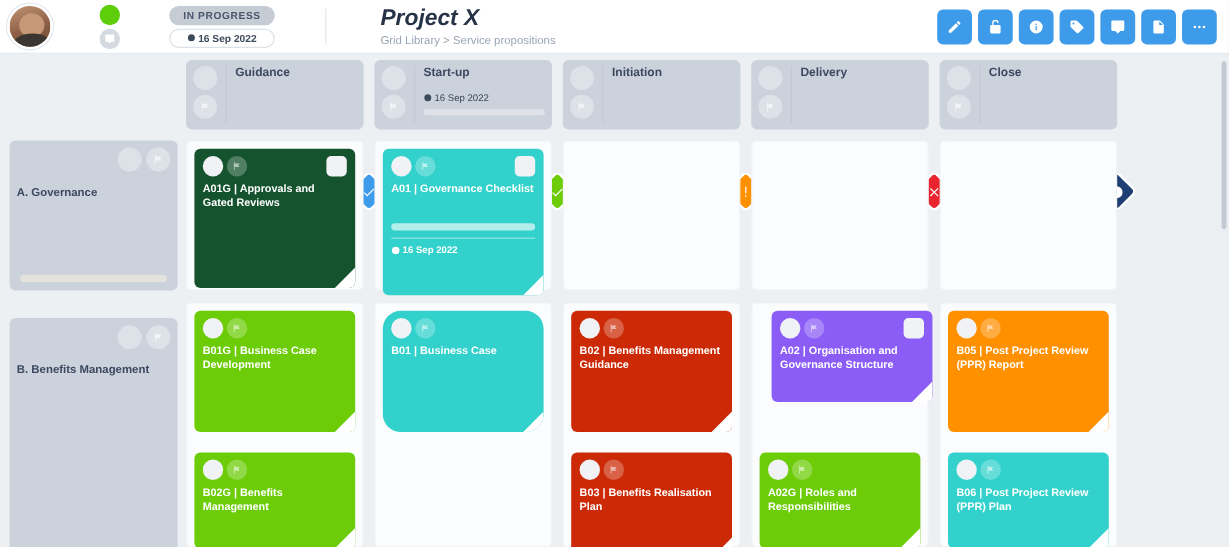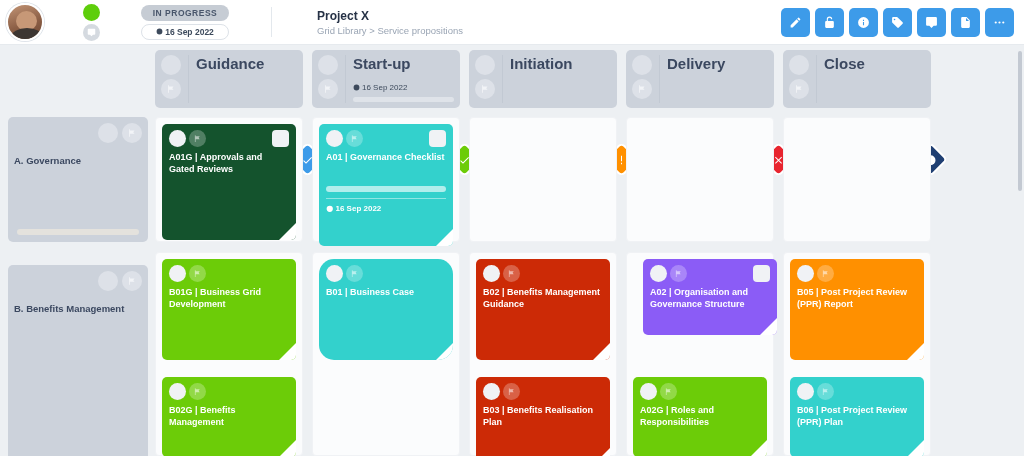--- a/index.html
+++ b/index.html
@@ -68,21 +68,21 @@
   .chip-date {
     background: #fff; border: 1px solid #dde2e8; color: #3d4a5c;
     font-weight: bold; letter-spacing: 0; gap: 2px;
   }
   .chip-date svg { width: 7px; height: 7px; fill: #3d4a5c; }
 
   .hdr-divider {
     width: 1px; height: 30px; background: #e3e8ed; margin: 0 13px 0 10px;
   }
   .hdr-titles { display: flex; flex-direction: column; gap: 2px; }
-  .proj-title { font-size: 12px; font-weight: bold; color: #263246; }
+  .proj-title { font-size: 19px; font-weight: bold; color: #263246; font-style: italic; }
   .proj-crumb { font-size: 9.5px; color: #9aa5b4; }
 
   .hdr-actions { margin-left: auto; display: flex; gap: 5px; }
   .act-btn {
     width: 29px; height: 29px; border-radius: 5px;
     background: #3d9be9; border: none;
     display: flex; align-items: center; justify-content: center;
     cursor: pointer;
   }
   .act-btn svg { width: 13px; height: 13px; fill: #ffffff; }
@@ -119,21 +119,21 @@
     width: 20px; height: 20px; border-radius: 50%;
     background: #dde1e8;
     display: flex; align-items: center; justify-content: center;
   }
   .ch-flag svg { width: 10px; height: 10px; fill: #f2f4f7; }
   .col-head-body {
     margin-left: 7px; padding-left: 7px;
     border-left: 1px solid #c2c9d3;
     flex: 1; display: flex; flex-direction: column;
   }
-  .col-head-title { font-size: 15px; font-weight: bold; color: #3b4860; }
+  .col-head-title { font-size: 10px; font-weight: bold; color: #3b4860; }
   .col-head-date {
     margin-top: 11px; font-size: 8px; color: #3d4a5c;
     display: flex; align-items: center; gap: 2px;
   }
   .col-head-date svg { width: 7px; height: 7px; fill: #3d4a5c; }
   .col-head-bar {
     margin-top: 5px; height: 5px; border-radius: 3px;
     background: #dfe3e9;
   }
 
@@ -474,21 +474,21 @@
   <div class="card" style="left:162px; top:214px; height:101px; background:#6ccc08;">
     <div class="card-top">
       <div class="c-circ"></div>
       <div class="c-flag">
             <svg viewBox="0 0 24 24">
               <path d="M5 3v18h2v-7h11l-3-4 3-4H7V3z"></path>
             </svg>
           </div>
 
     </div>
-    <div class="card-title">B01G | Business Grid Development</div>
+    <div class="card-title">B01G | Business Case Development</div>
 
   </div>
   <div class="card" style="left:319px; top:214px; height:101px; background:#33d1cc;border-radius:15px;">
     <div class="card-top">
       <div class="c-circ"></div>
       <div class="c-flag">
             <svg viewBox="0 0 24 24">
               <path d="M5 3v18h2v-7h11l-3-4 3-4H7V3z"></path>
             </svg>
           </div>

